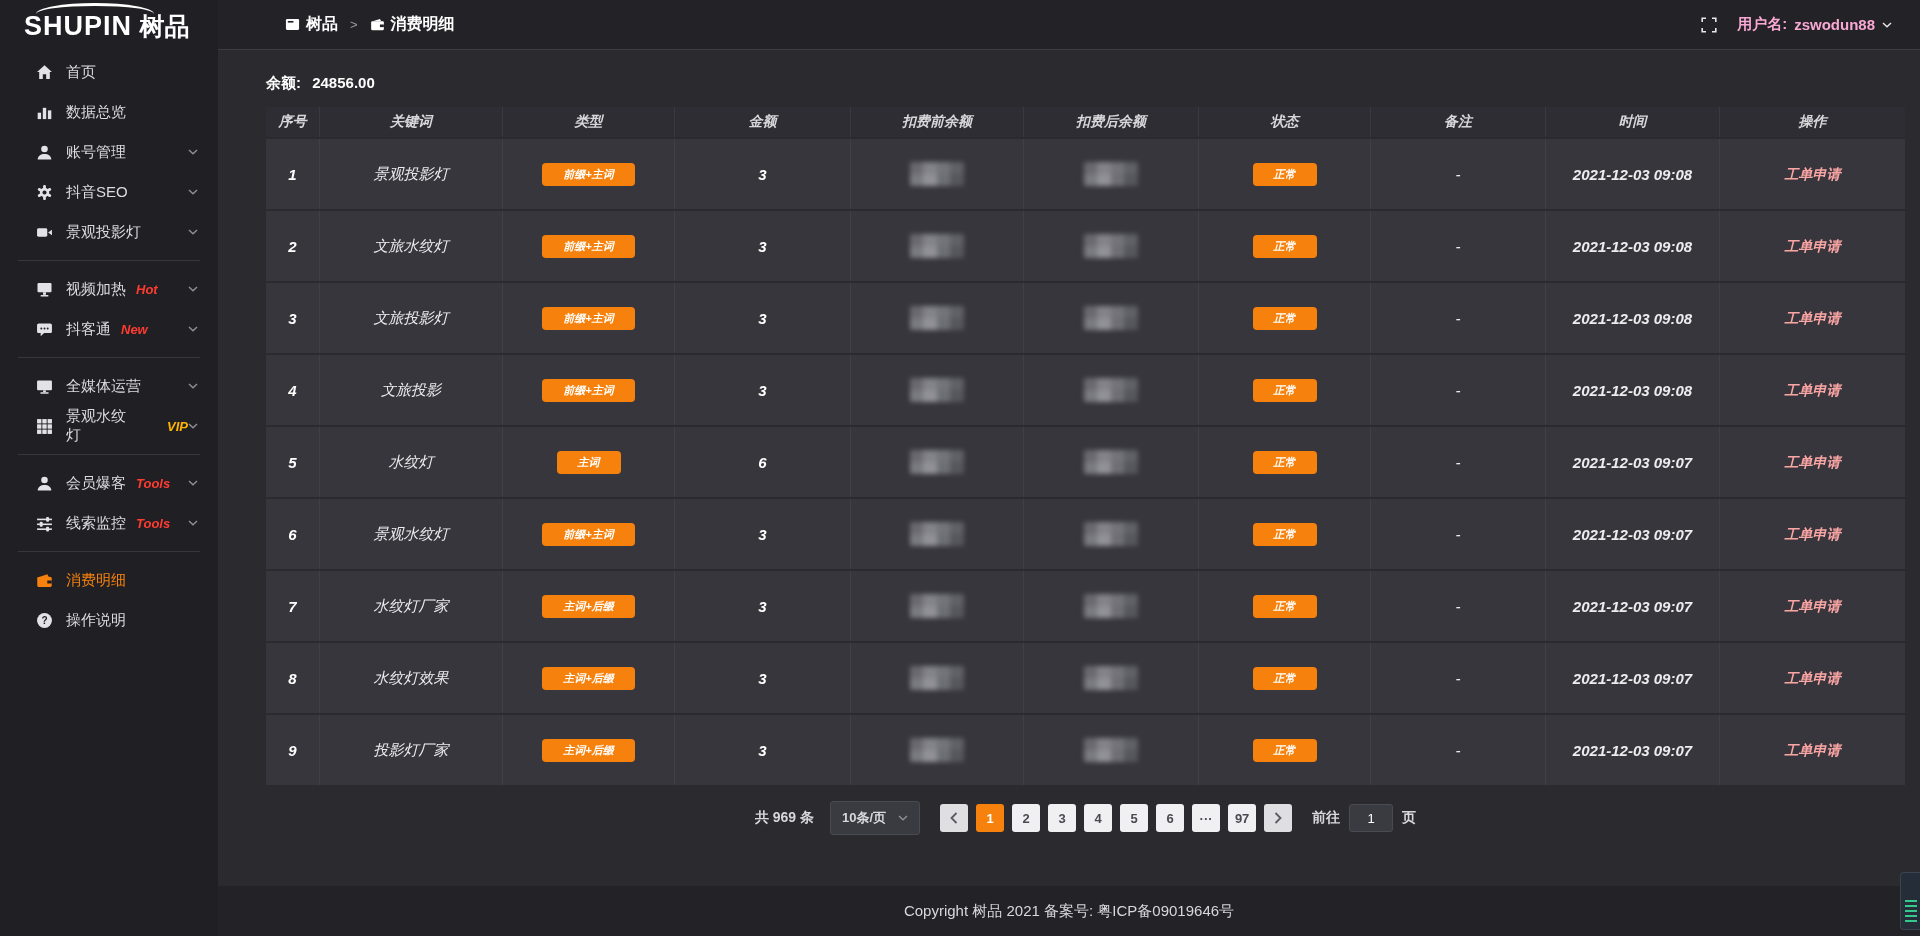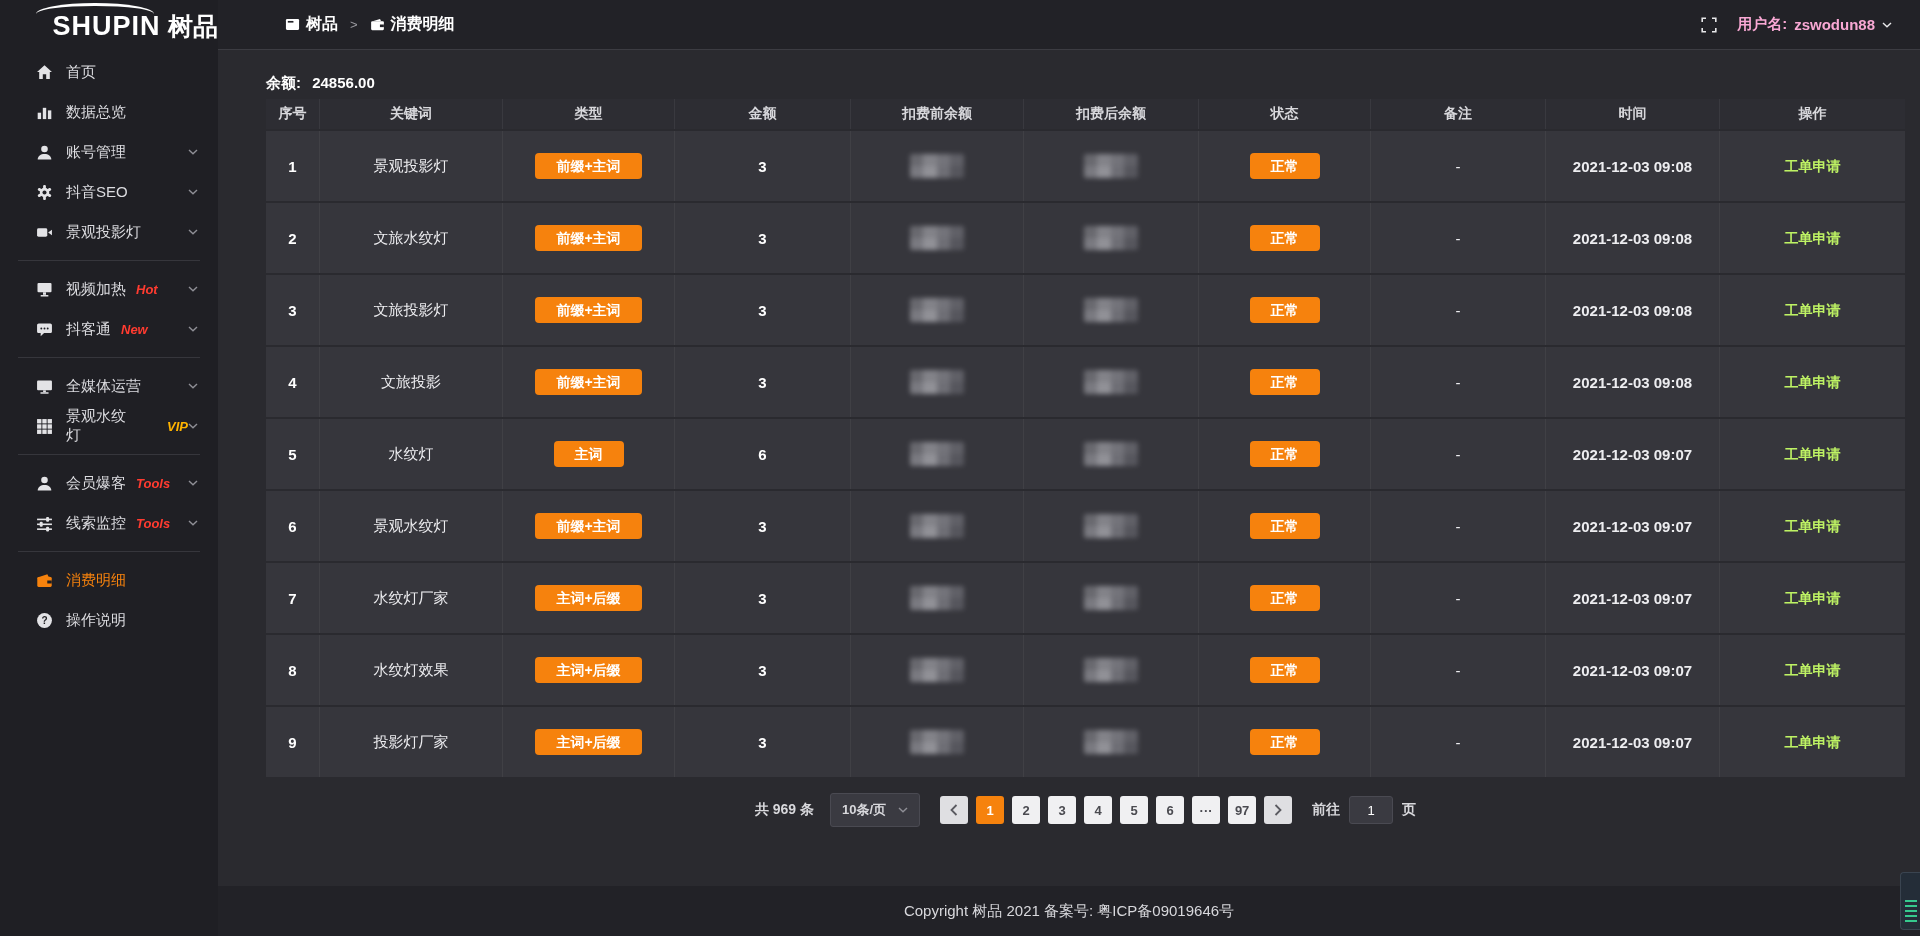--- a/index.html
+++ b/index.html
@@ -6,21 +6,21 @@
   html,body { width:1920px; height:936px; }
   body {
     position: relative;
     background: #2a2a2f;
     font-family: "Liberation Sans", "DejaVu Sans", sans-serif;
     overflow: hidden;
     color: #e8e8ea;
   }
   
   .sidebar { position:absolute; left:0; top:0; bottom:0; width:218px; background:#1f1f24; z-index:3; }
-  .logo { position:relative; height:46px; padding:10px 0 0 12px; white-space:nowrap;text-align:right; }
+  .logo { position:relative; height:46px; padding:10px 0 0 24px; white-space:nowrap; }
   .logo-en { font-size:27px; font-weight:800; letter-spacing:1px; color:#fff; }
   .logo-cn { font-size:25px; font-weight:800; color:#fff; margin-left:3px; }
   .logo-arc { position:absolute; top:3px; left:36px; width:118px; height:11px;
               border-top:3.5px solid #fff; border-radius:50% 50% 0 0 / 100% 100% 0 0; }
   .menu { padding-top:6px; }
   .menu-item { display:flex; align-items:center; height:40px; padding:0 20px 0 36px;
                cursor:pointer; font-size:15px; color:#dcdce0; }
   .mi-icon { width:17px; height:17px; margin-right:13px; display:flex; color:#e3e3e6; flex:none; }
   .mi-icon svg { width:100%; height:100%; }
   .mi-badge { margin-left:10px; font-style:italic; font-weight:bold; font-size:13px; }
@@ -39,33 +39,33 @@
   .crumb-sep { color:#9a9aa0; font-size:13px; margin:0 12px; font-weight:normal; }
   .user-area { margin-left:auto; display:flex; align-items:center; gap:20px; }
   .fullscreen-btn { display:flex; width:16px; height:16px; cursor:pointer; }
   .username { font-size:15px; font-weight:bold; color:#f9a8d4; display:flex; align-items:center; gap:7px; cursor:pointer; }
   .username .mi-chevron { width:10px; height:6px; }
   
   .content { position:absolute; left:218px; right:0; top:50px; bottom:50px; background:#2a2a2f; padding:0 0 0 48px; }
   .balance { padding-top:24px; font-size:15px; font-weight:bold; color:#fff; }
   .balance-value { margin-left:7px; }
   
-  table.data-table { margin-top:4px; width:1639px; border-collapse:separate; border-spacing:0 2px; table-layout:fixed; }
+  table.data-table { margin-top:12px; width:1639px; border-collapse:separate; border-spacing:0 2px; table-layout:fixed;font-style:italic; }
   col.c0{width:54px} col.c1{width:183px} col.c2{width:172px} col.c3{width:176px} col.c4{width:173px}
   col.c5{width:175px} col.c6{width:172px} col.c7{width:175px} col.c8{width:174px} col.c9{width:185px}
   thead th { height:30px; background:#2d2d33; font-size:14px; font-weight:bold; color:#d8d8dc;
              border-right:1px solid rgba(255,255,255,.06); }
   thead th:last-child { border-right:none; }
   tbody td { height:70px; background:#36363c; text-align:center; font-size:15px; color:#ededf0;
              border-right:1px solid rgba(255,255,255,.05); }
   tbody td:last-child { border-right:none; }
   .num-cell { font-weight:bold; color:#fff; }
-  .type-badge, .status-badge { display:inline-block; background:#f6820d; color:#fff; font-size:14px;
+  .type-badge, .status-badge { display:inline-block; background:#f6820d; color:#fff; font-size:11px;
              font-weight:bold; padding:6px 21px; border-radius:4px; line-height:1; }
-  .action-link { color:#bef264; font-weight:bold; font-size:14px; cursor:pointer; text-decoration:none;text-align:right; }
+  .action-link { color:#fca5a5; font-weight:bold; font-size:14px; cursor:pointer; text-decoration:none;text-align:right; }
   .time-cell { font-weight:600; }
   .blur-box { width:54px; height:24px; margin:0 auto; border-radius:2px; opacity:.8; filter:blur(2.5px);
     background:
       linear-gradient(90deg,#76767c 0 25%,#96969c 25% 50%,#83838a 50% 75%,#6b6b72 75%) 0 0/100% 50% no-repeat,
       linear-gradient(90deg,#8b8b92 0 25%,#a8a8ae 25% 50%,#7d7d84 50% 75%,#5f5f66 75%) 0 100%/100% 50% no-repeat; }
   
   .pagination { display:flex; align-items:center; justify-content:center; margin-top:14px; width:1639px; gap:8px; }
   .pg-total { font-size:14px; font-weight:bold; color:#d8d8dc; margin-right:8px; }
   .pg-size { display:flex; align-items:center; gap:12px; background:#3a3a41; border:1px solid #4a4a52;
              border-radius:3px; height:28px; padding:16px 11px; font-size:13px; font-weight:bold;

